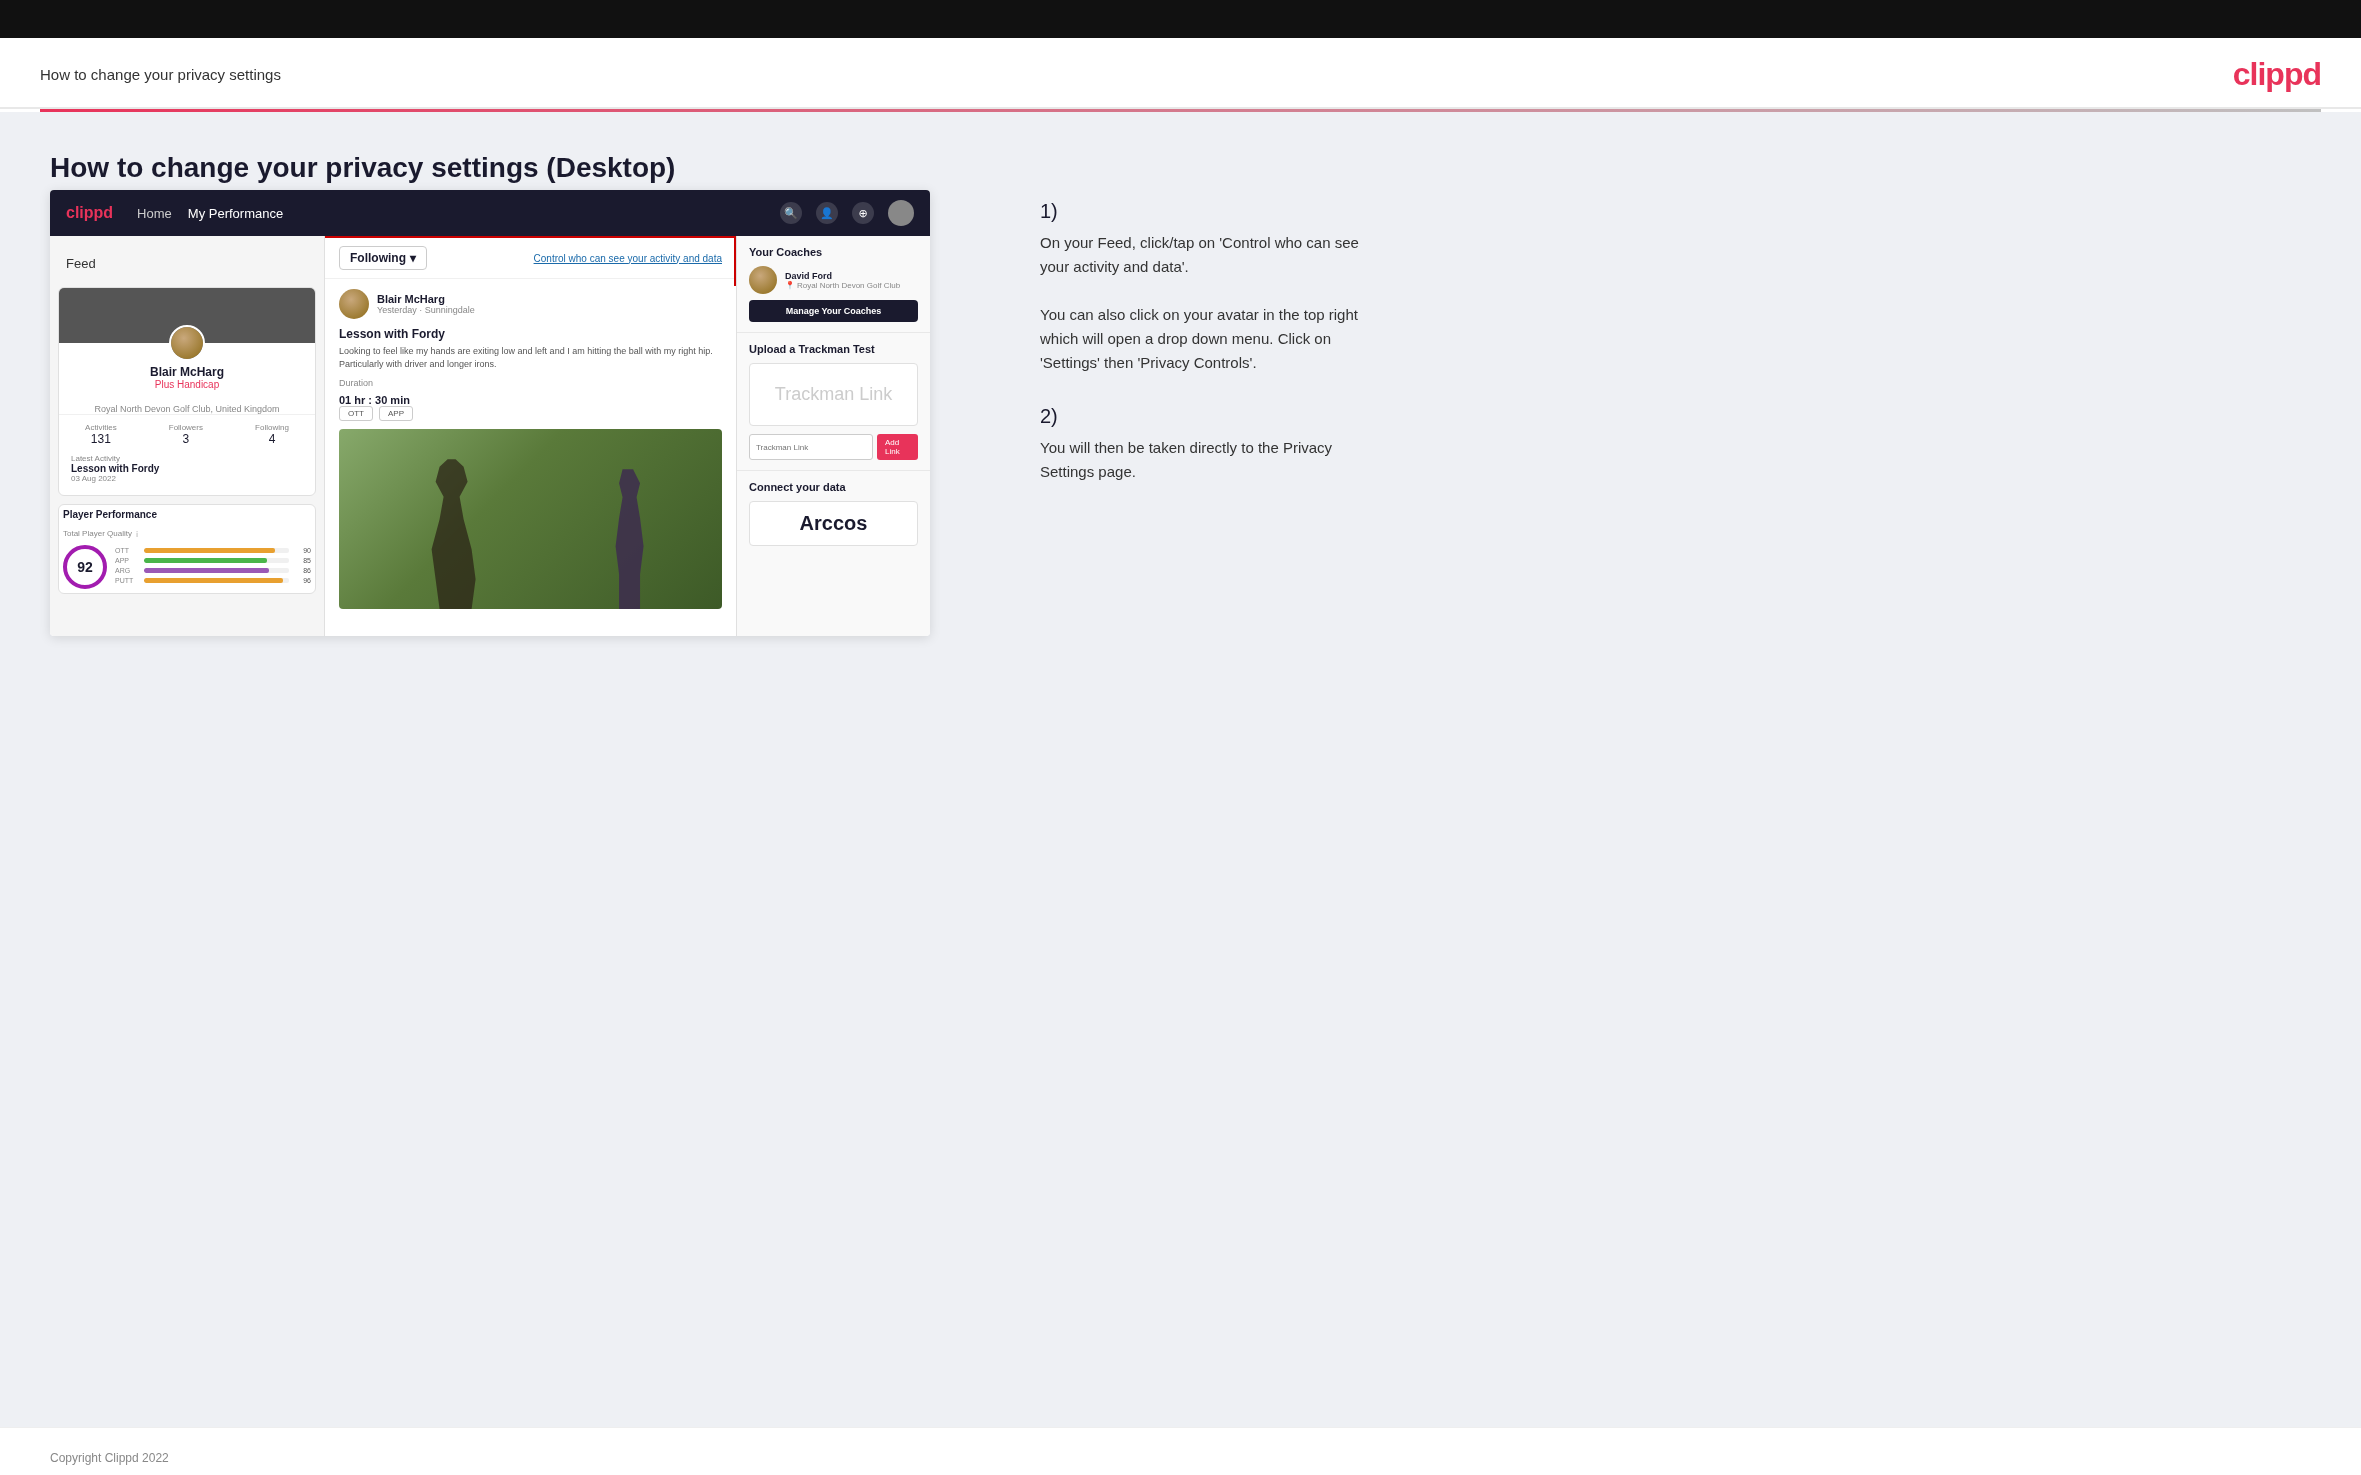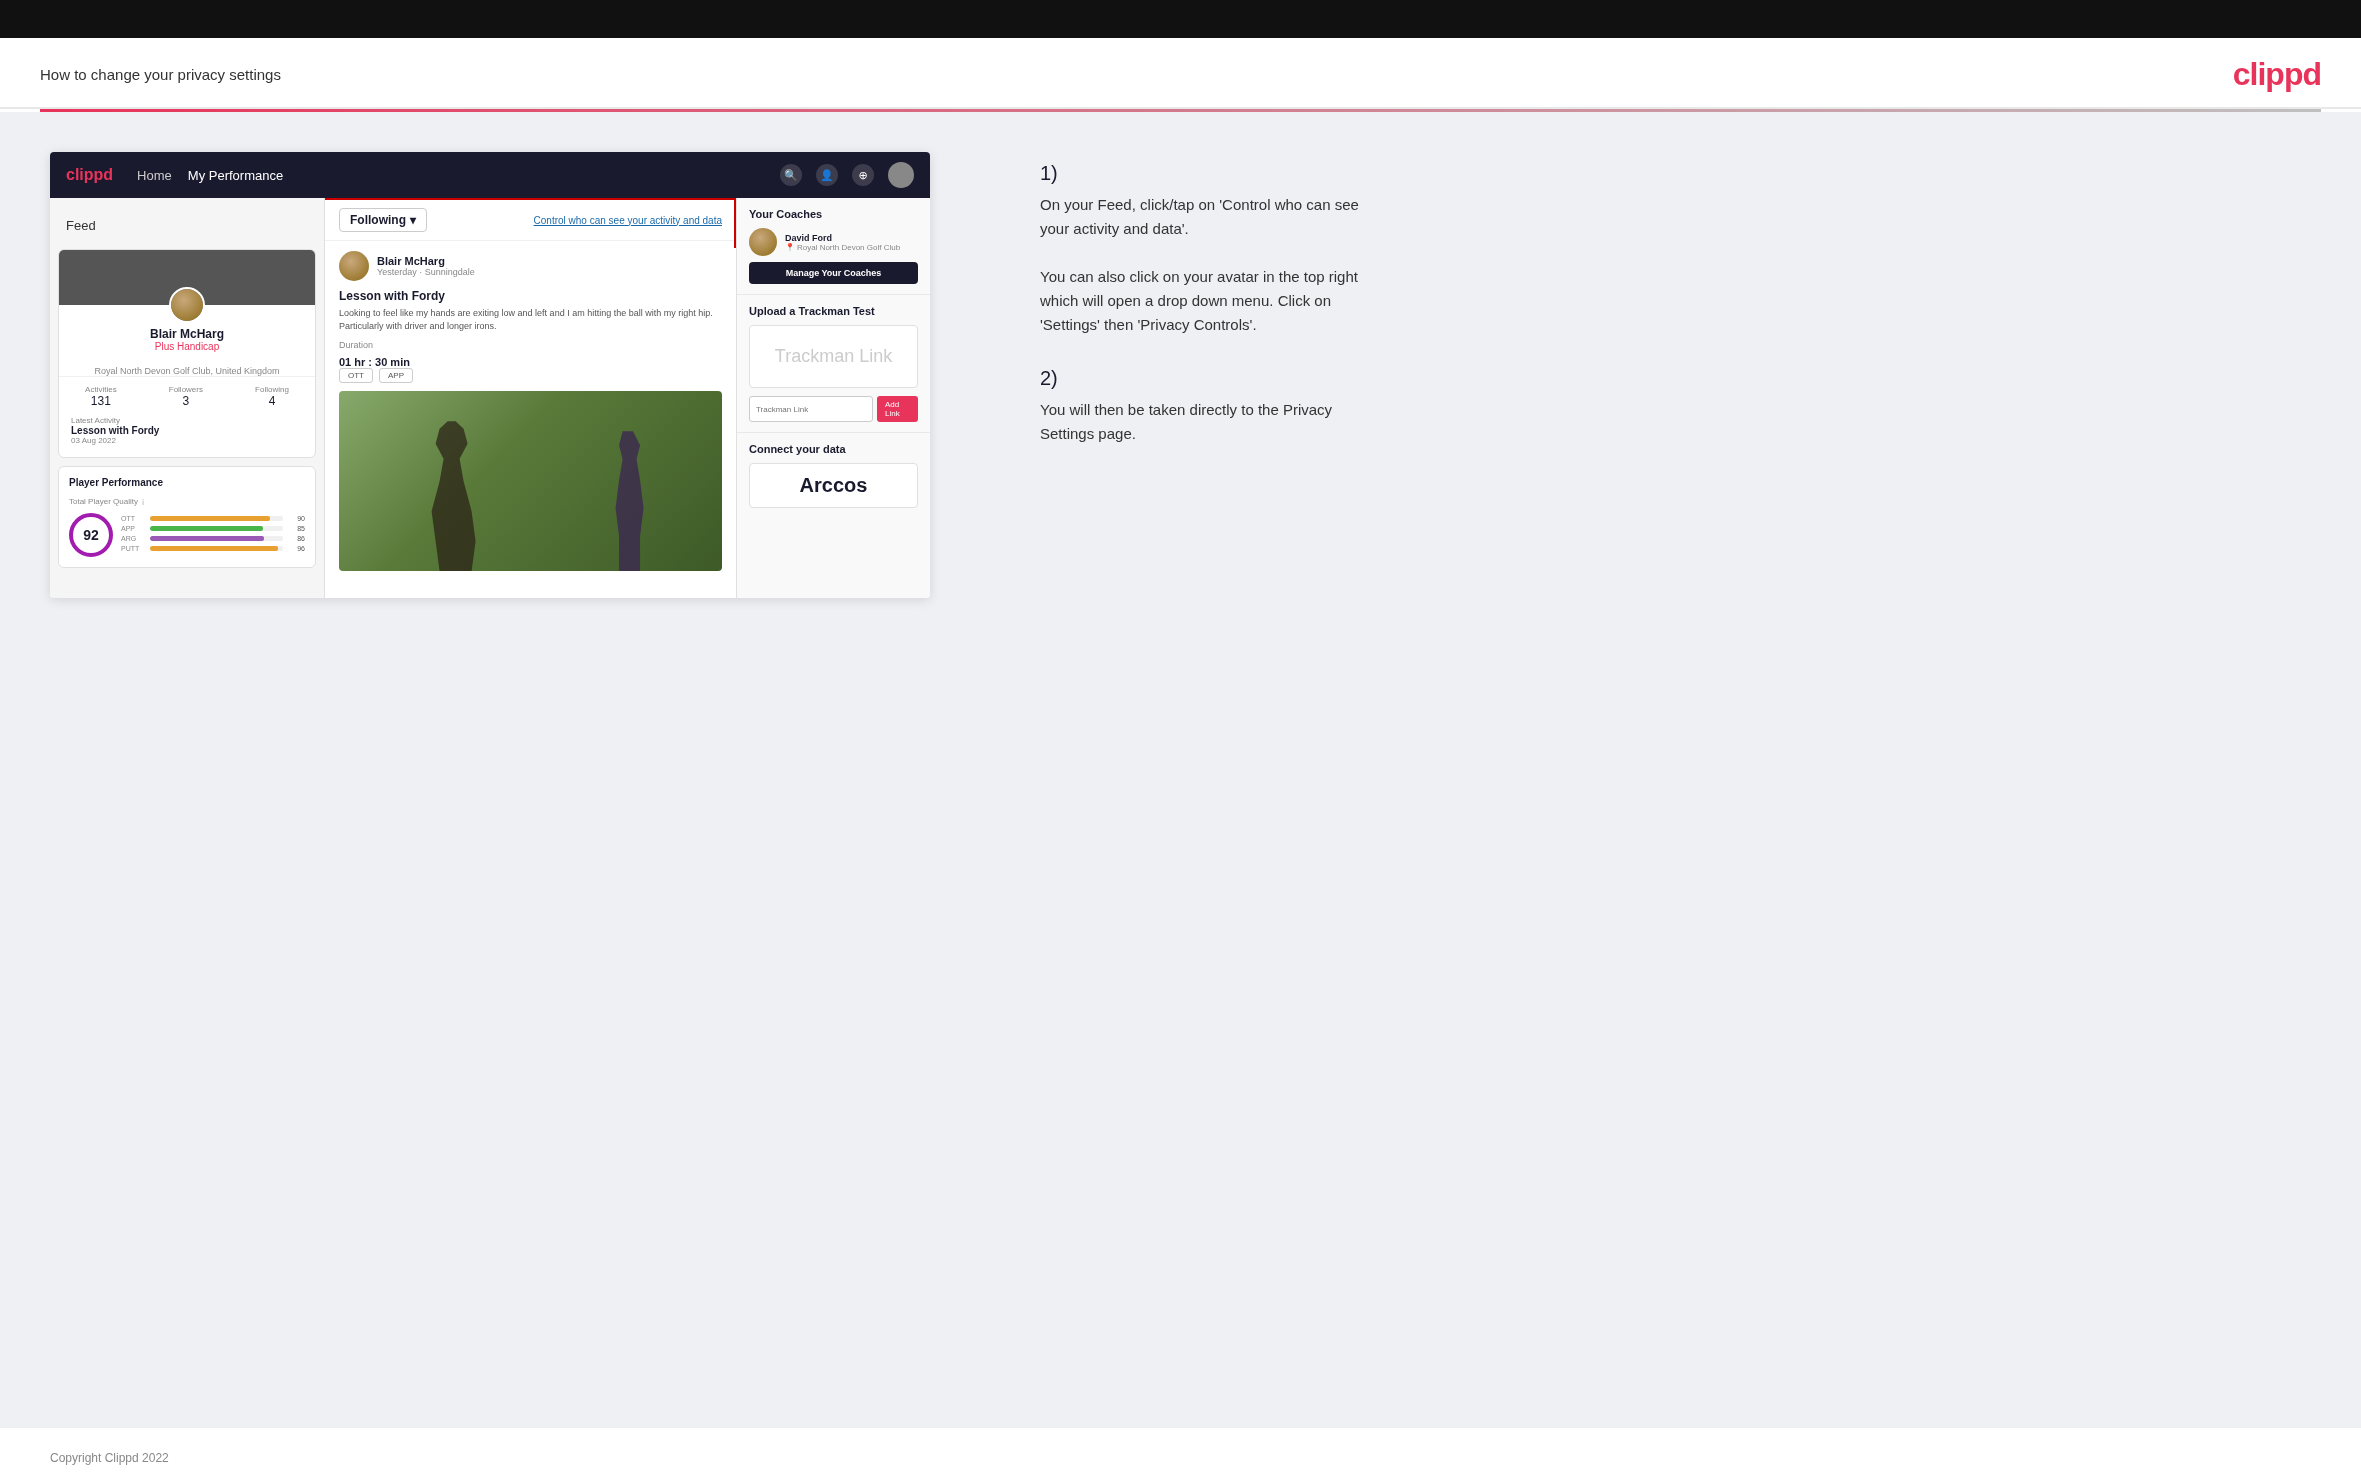--- a/index.html
+++ b/index.html
@@ -118,21 +118,21 @@
     .latest-activity {
       padding: 8px 12px 0;
     }
     .latest-label { font-size: 8px; color: #888; }
     .latest-name { font-size: 10px; font-weight: 600; color: #1a1a2e; }
     .latest-date { font-size: 8px; color: #888; }
     .player-performance {
       background: #fff;
       margin: 6px 8px;
       border-radius: 6px;
-      padding: 10px;
+      padding: 4px;
       border: 1px solid #e0e0e0;
     }
     .perf-title { font-size: 10px; font-weight: 700; color: #1a1a2e; margin-bottom: 8px; }
     .perf-quality-label { font-size: 8px; color: #888; margin-bottom: 6px; display: flex; align-items: center; gap: 4px; }
     .perf-body { display: flex; gap: 8px; align-items: center; }
     .quality-circle {
       width: 44px; height: 44px; border-radius: 50%;
       border: 4px solid #a21caf;
       display: flex; align-items: center; justify-content: center;
       font-size: 14px; font-weight: 700; color: #1a1a2e;
@@ -283,20 +283,21 @@
 <div style="background:#111;height:38px;"></div>
 
 <div class="header">
   <span class="header-title">How to change your privacy settings</span>
   <span class="clippd-logo">clippd</span>
 </div>
 
 <div style="height:3px;background:linear-gradient(to right,#e8335a,#c0c0c0);margin:0 40px;"></div>
 
 <div class="main-content">
+  <h1 class="page-heading">How to change your privacy settings (Desktop)</h1>
 
   <div class="app-screenshot">
 
     <div class="app-ui">
 
       <div class="app-nav">
         <span class="app-logo">clippd</span>
         <div class="app-nav-links">
           <span class="app-nav-link">Home</span>
           <span class="app-nav-link active">My Performance</span>

